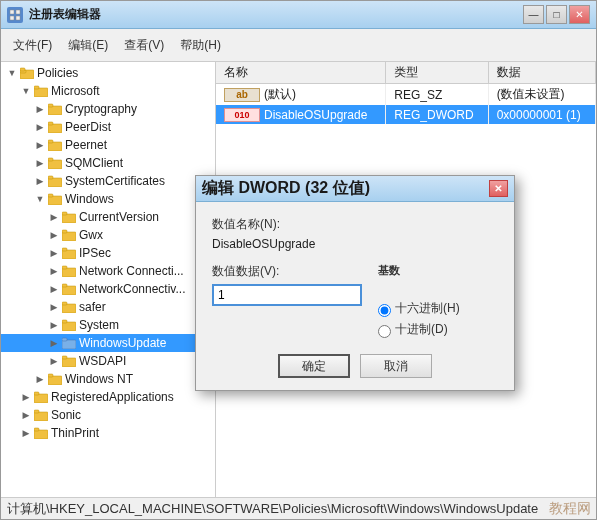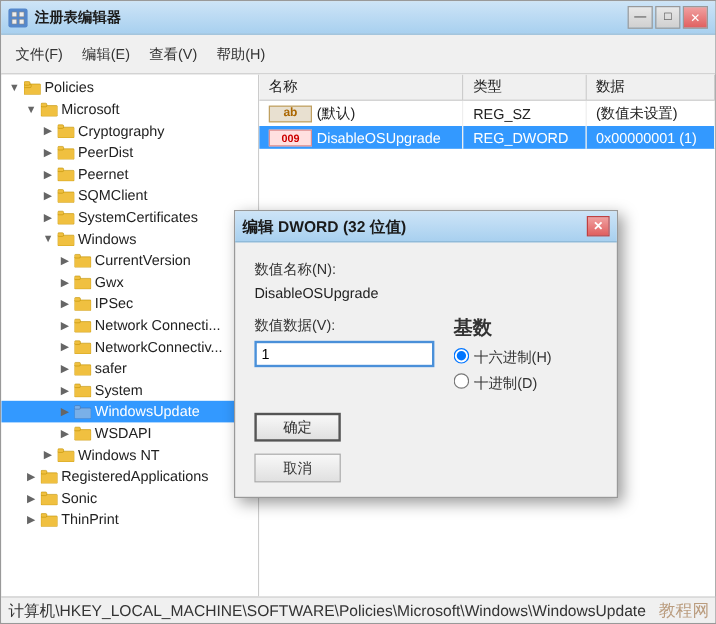--- a/index.html
+++ b/index.html
@@ -236,21 +236,21 @@
     .dialog-title-bar {
       background: linear-gradient(to bottom, #cde4f7 0%, #a8d0ef 100%);
       height: 26px;
       display: flex;
       align-items: center;
       padding: 0 6px;
       border-bottom: 1px solid #7bafd4;
     }
     .dialog-title-text {
       flex: 1;
-      font-size: 13px;
+      font-size: 16px;
       font-weight: bold;
       color: #1a1a1a;
     }
     .dialog-close-btn {
       width: 19px;
       height: 17px;
       background: linear-gradient(to bottom, #f0a0a0, #e06060);
       border: 1px solid #c04040;
       color: white;
       display: flex;
@@ -287,42 +287,41 @@
     .dialog-input {
       width: 100%;
       height: 22px;
       border: 2px solid #4a90d9;
       padding: 0 4px;
       font-size: 12px;
       background: white;
       outline: none;
     }
     .dialog-group-label {
-      font-size: 16px;
+      font-size: 11px;
       font-weight: bold;
       color: #333;
-      margin-bottom: 6px;
+      margin-bottom: 22px;
     }
     .radio-item {
       display: flex;
-      align-items: flex-start;
+      align-items: flex-end;
       margin-bottom: 4px;
       font-size: 12px;
       color: #333;
       cursor: pointer;
     }
     .radio-item input {
       margin-right: 4px;
     }
     .dialog-buttons {
       display: flex;
       justify-content: center;
       gap: 10px;
       margin-top: 6px;
-      flex-direction: column;
     }
     .dialog-btn {
       width: 72px;
       height: 24px;
       background: linear-gradient(to bottom, #f8f8f8, #e0e0e0);
       border: 1px solid #aaa;
       font-size: 12px;
       color: #333;
       cursor: pointer;
       display: flex;
@@ -647,21 +646,21 @@
                 <span class="reg-icon" style="color:#aa6600;font-weight:bold;font-size:10px;background:#e8e0d0;border:1px solid #c0a060;padding:0 1px;">ab</span>
                 <span>(默认)</span>
               </span>
             </td>
             <td>REG_SZ</td>
             <td>(数值未设置)</td>
           </tr>
           <tr class="selected">
             <td>
               <span style="display:inline-flex;align-items:center;">
-                <span class="reg-icon" style="color:#cc0000;font-weight:bold;font-size:9px;background:#ffe0e0;border:1px solid #e09090;padding:0 1px;">009</span>
+                <span class="reg-icon" style="color:#cc0000;font-weight:bold;font-size:9px;background:#ffe0e0;border:1px solid #e09090;padding:0 1px;">010</span>
                 <span>DisableOSUpgrade</span>
               </span>
             </td>
             <td>REG_DWORD</td>
             <td>0x00000001 (1)</td>
           </tr>
         </tbody>
       </table>
     </div>
   </div>

